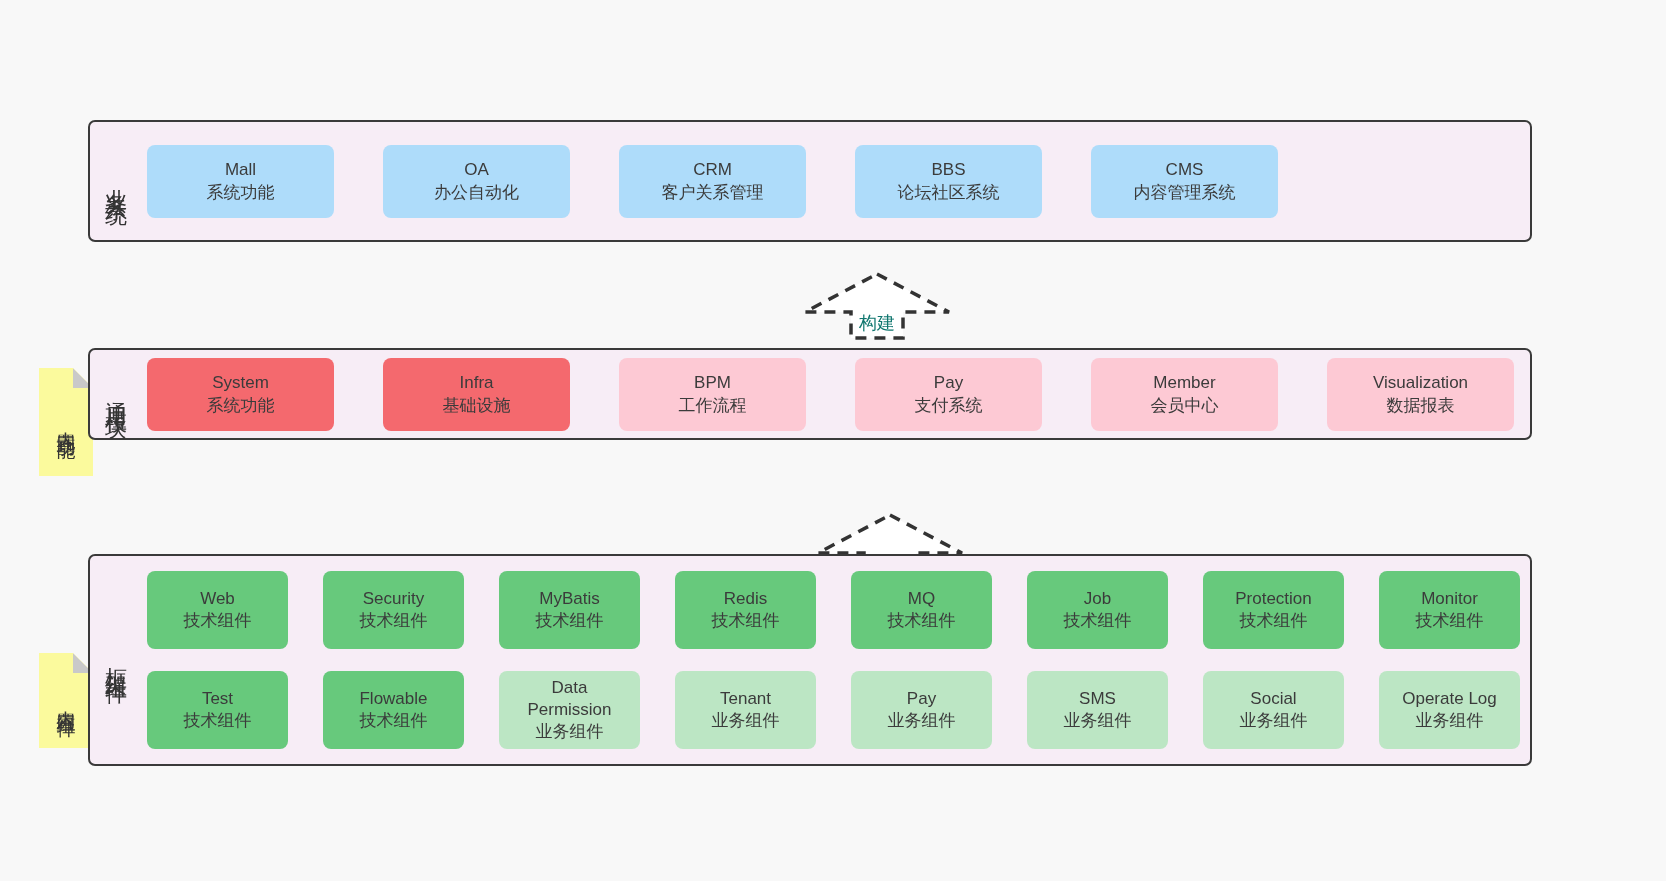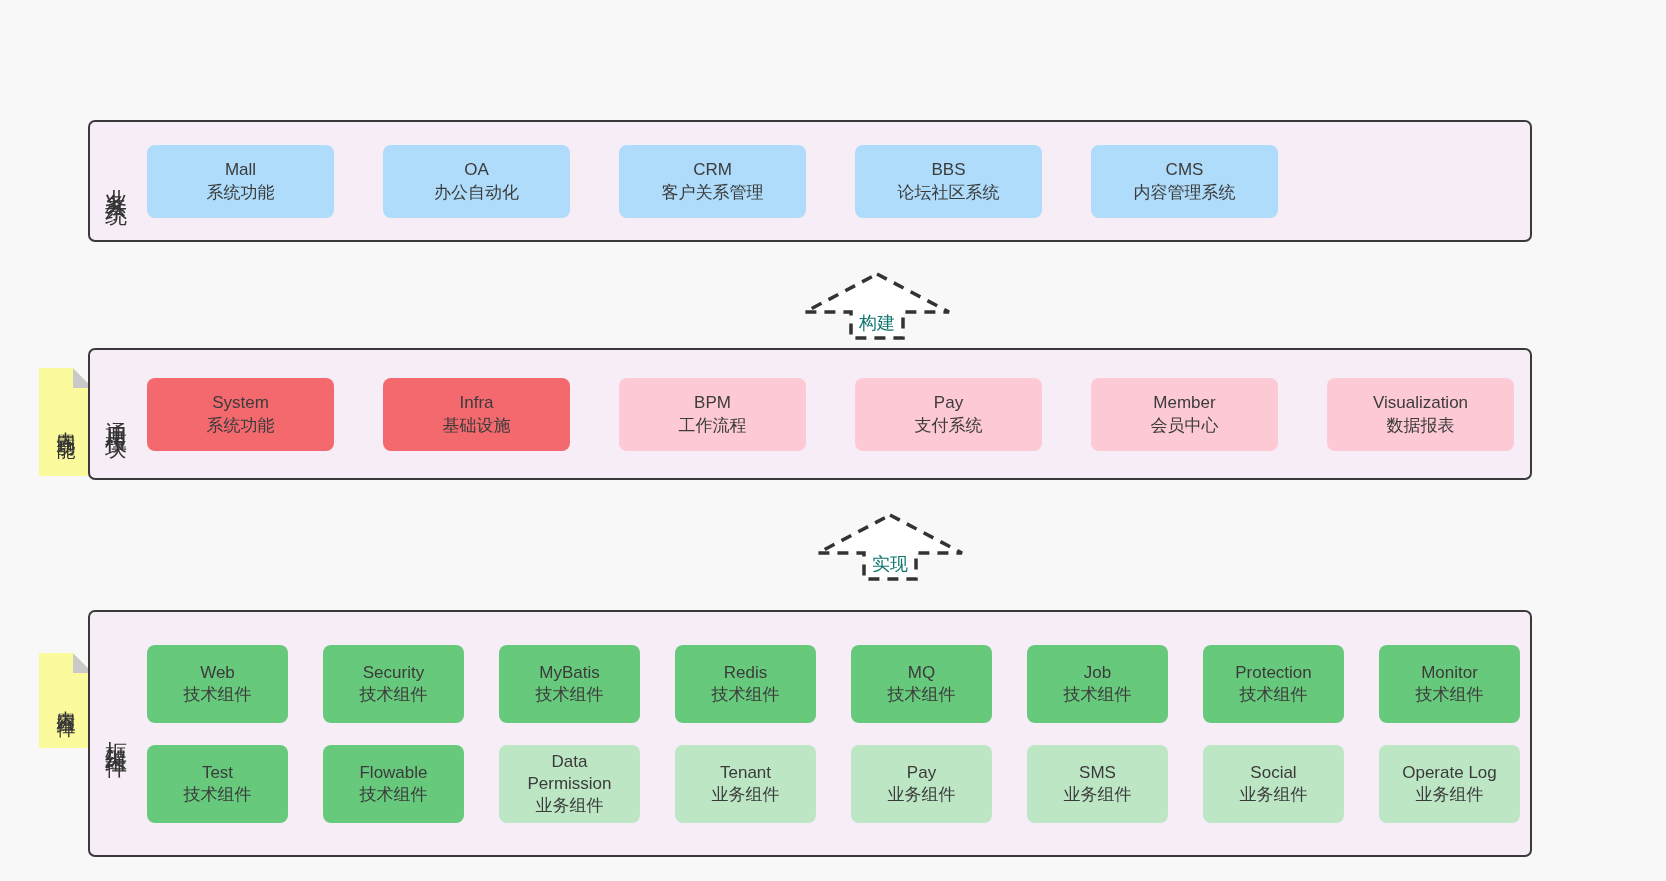--- a/index.html
+++ b/index.html
@@ -18,22 +18,22 @@
     position:absolute;
     left:88px;width:1444px;
     background:var(--panel-bg,#f7edf6);
     border:2px solid var(--panel-border,#3a3a3a);
     border-radius:7px;
     box-sizing:border-box;
     display:flex;
     z-index:2;
   }
   #panel-business{top:120px;height:122px;}
-  #panel-modules{top:348px;height:132px;}
-  #panel-components{top:610px;height:247px;}
+  #panel-modules{top:348px;height:92px;}
+  #panel-components{top:554px;height:212px;}
   .side-label{
     width:52px;
     display:flex;align-items:center;justify-content:center;
     flex:0 0 52px;
   }
   .side-label span{
     writing-mode:vertical-lr;
     text-orientation:upright;
     font-size:22px;
     letter-spacing:5px;

